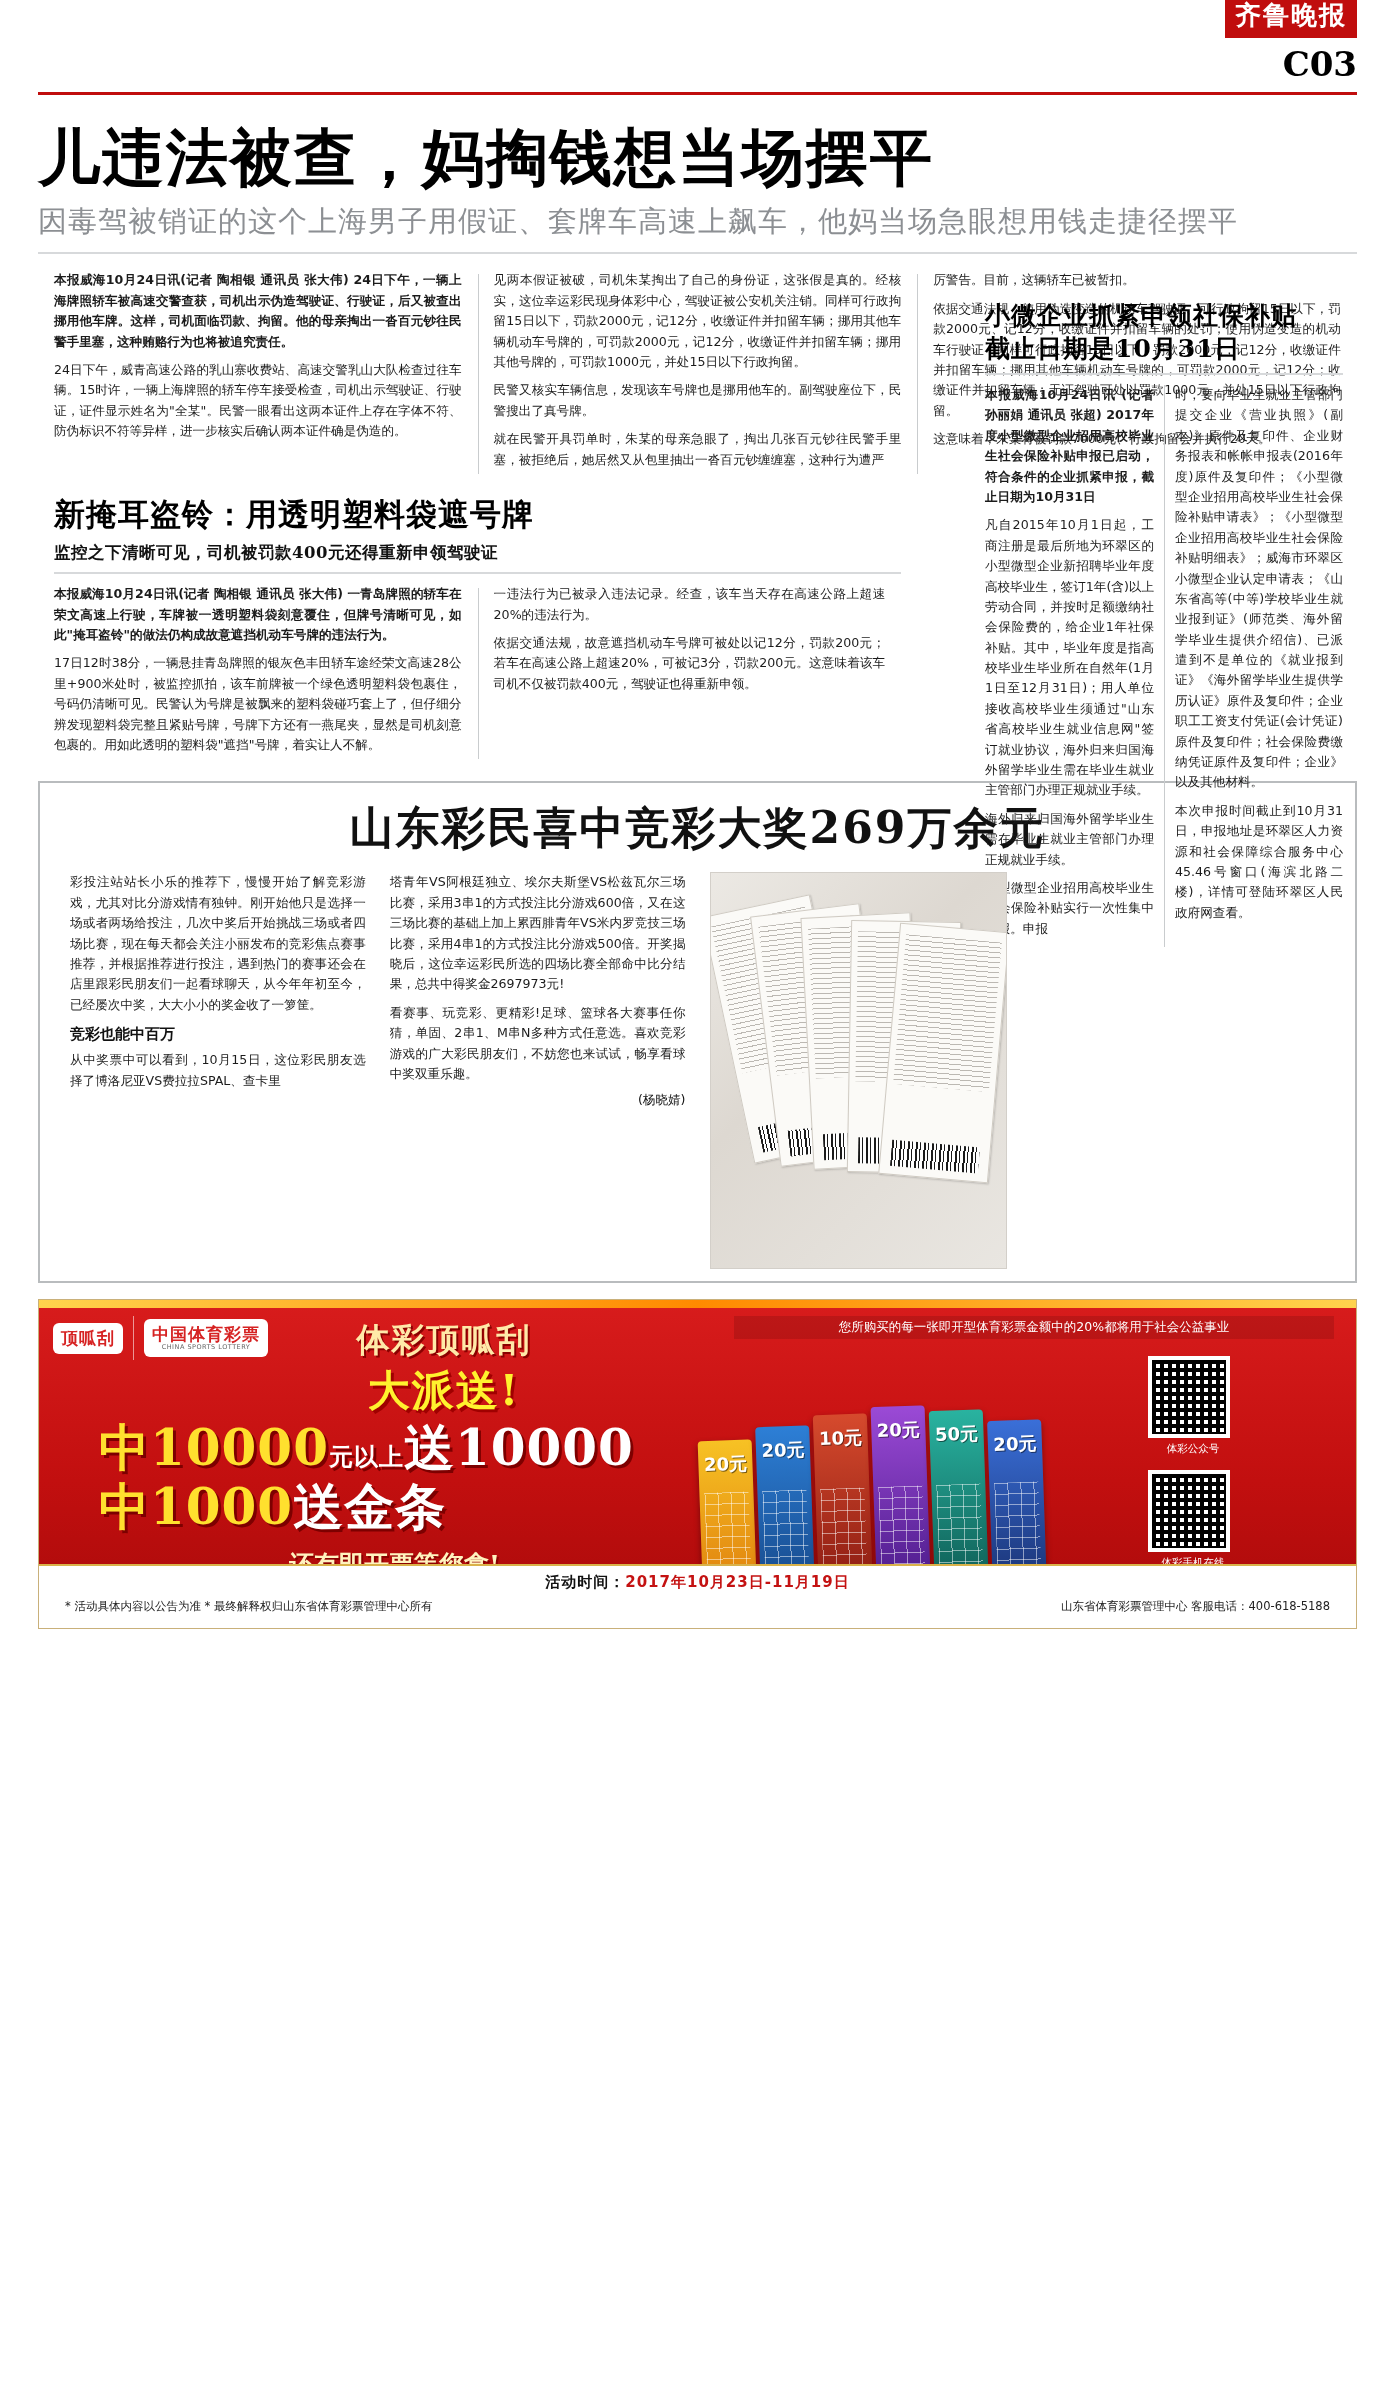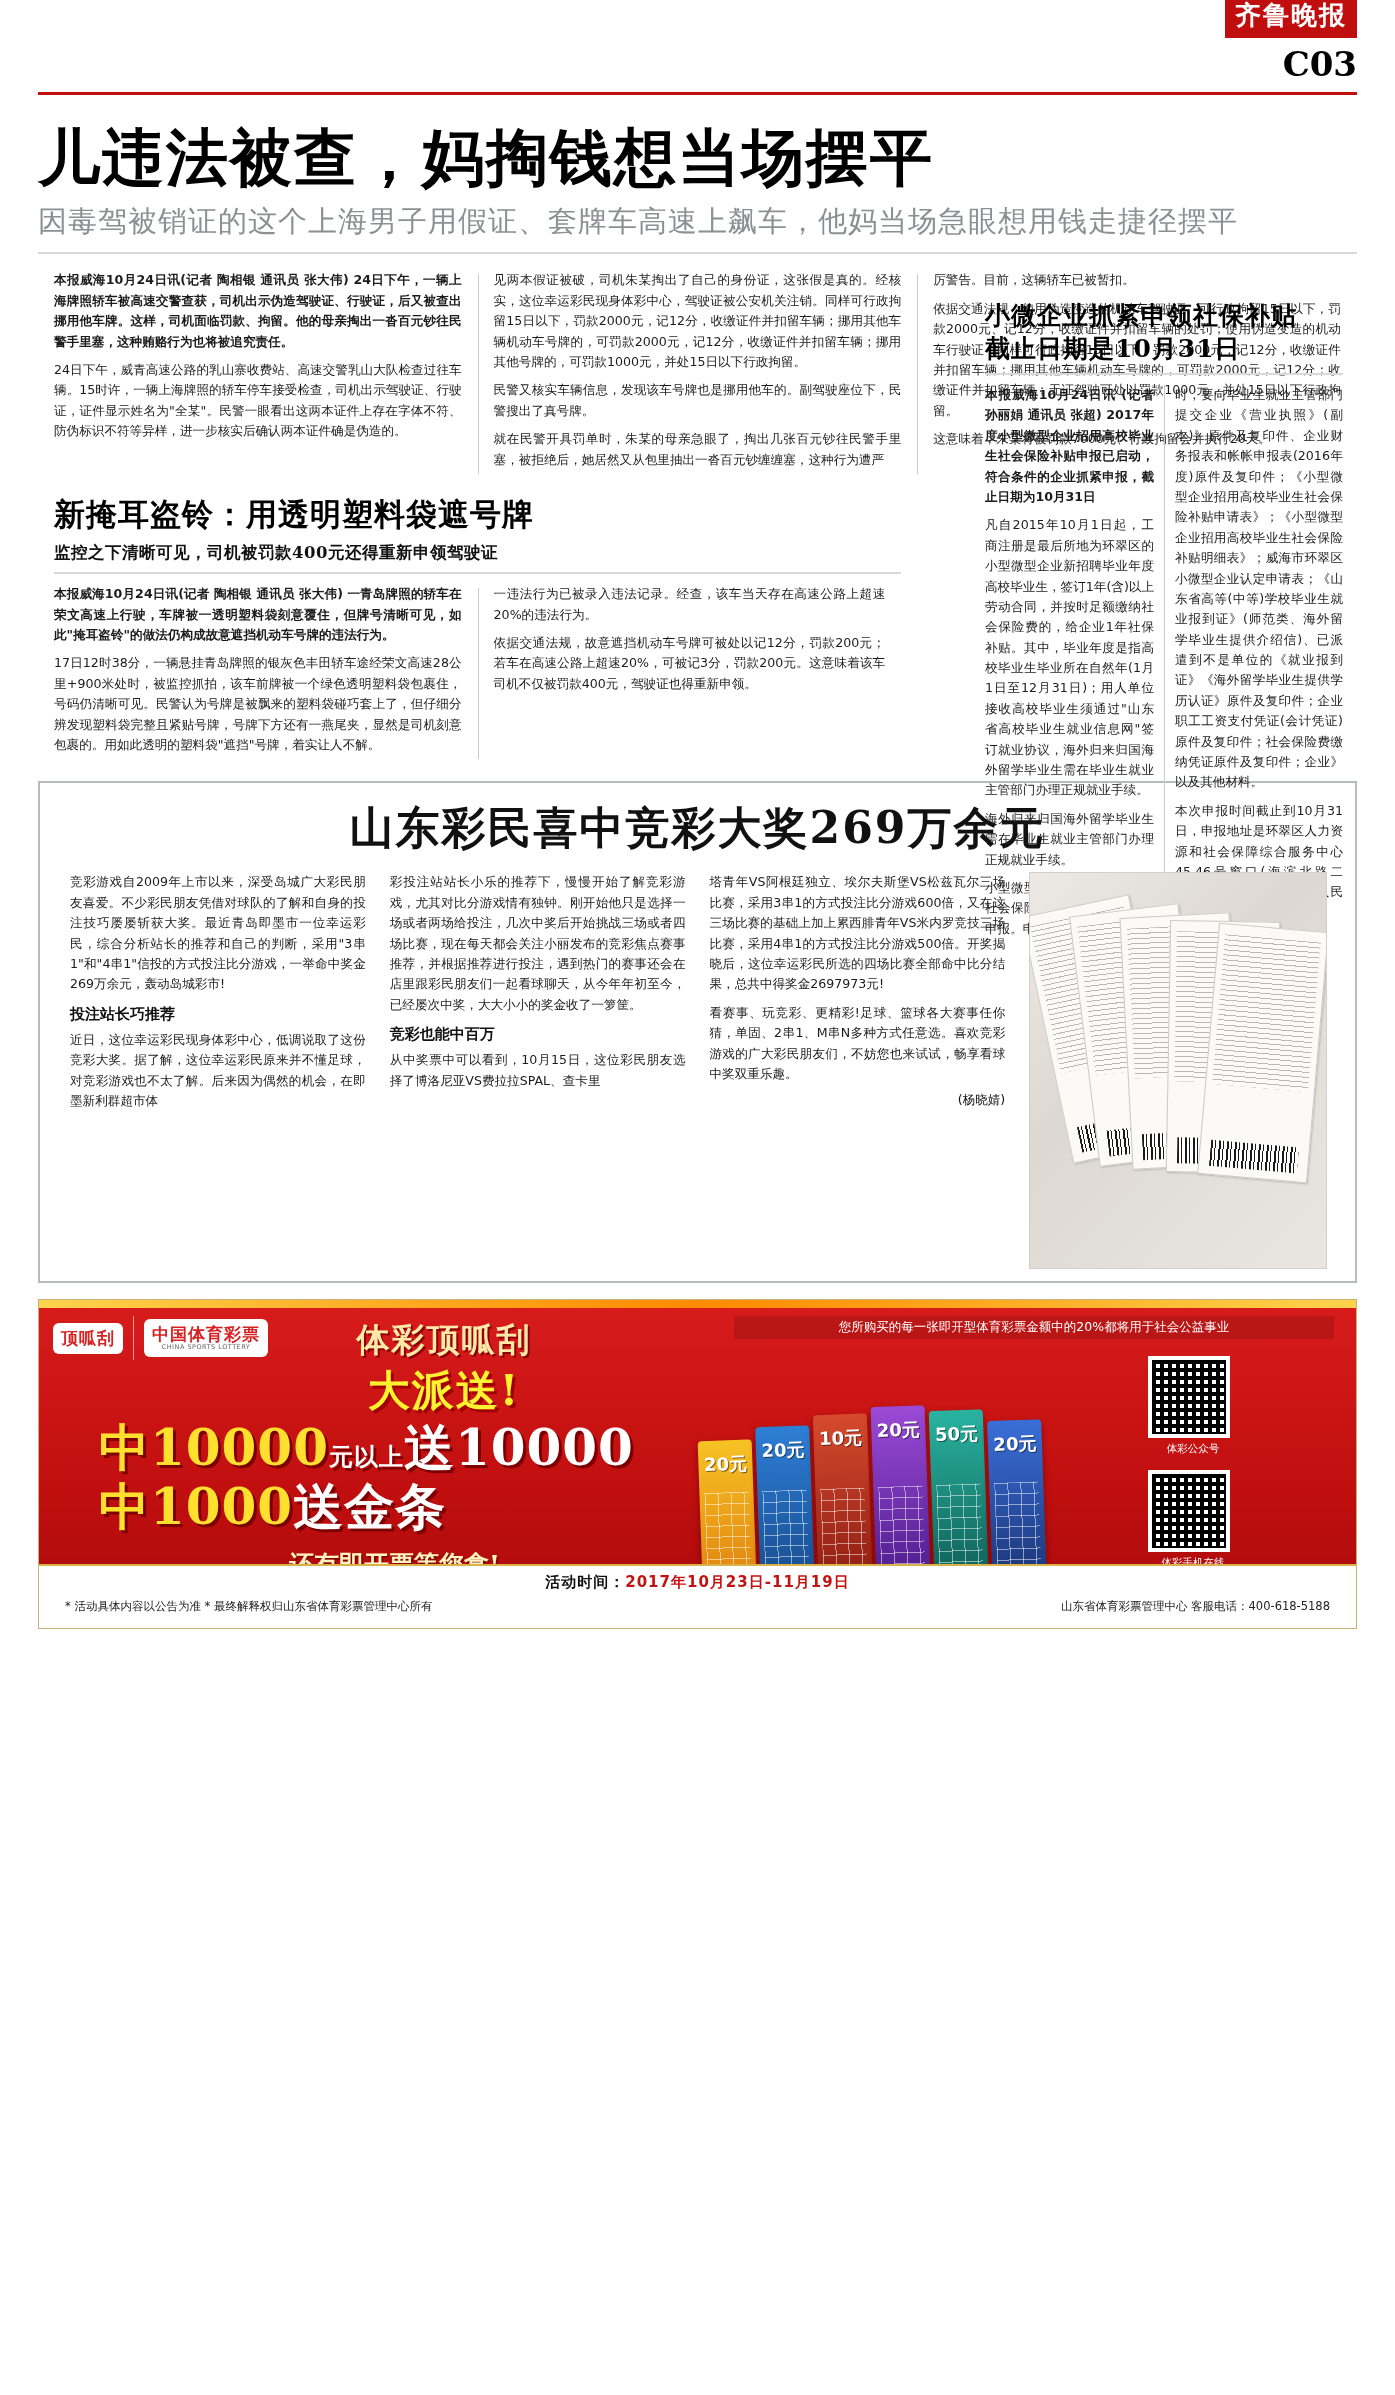--- a/index.html
+++ b/index.html
@@ -473,25 +473,20 @@
         <p class="ptxt">时，要向毕业生就业主管部门提交企业《营业执照》(副本)》原件及复印件、企业财务报表和帐帐申报表(2016年度)原件及复印件；《小型微型企业招用高校毕业生社会保险补贴申请表》；《小型微型企业招用高校毕业生社会保险补贴明细表》；威海市环翠区小微型企业认定申请表；《山东省高等(中等)学校毕业生就业报到证》(师范类、海外留学毕业生提供介绍信)、已派遣到不是单位的《就业报到证》《海外留学毕业生提供学历认证》原件及复印件；企业职工工资支付凭证(会计凭证)原件及复印件；社会保险费缴纳凭证原件及复印件；企业》以及其他材料。</p>
         <p class="ptxt">本次申报时间截止到10月31日，申报地址是环翠区人力资源和社会保障综合服务中心45.46号窗口(海滨北路二楼)，详情可登陆环翠区人民政府网查看。</p>
       </div>
     </div>
   </div>
 
   <div class="feature">
     <div class="feature-title">山东彩民喜中竞彩大奖269万余元</div>
     <div class="feature-cols">
 
-      <div class="fcol">
-        <p class="ptxt">竞彩游戏自2009年上市以来，深受岛城广大彩民朋友喜爱。不少彩民朋友凭借对球队的了解和自身的投注技巧屡屡斩获大奖。最近青岛即墨市一位幸运彩民，综合分析站长的推荐和自己的判断，采用"3串1"和"4串1"信投的方式投注比分游戏，一举命中奖金269万余元，轰动岛城彩市!</p>
-        <div class="fsub">投注站长巧推荐</div>
-        <p class="ptxt">近日，这位幸运彩民现身体彩中心，低调说取了这份竞彩大奖。据了解，这位幸运彩民原来并不懂足球，对竞彩游戏也不太了解。后来因为偶然的机会，在即墨新利群超市体</p>
-      </div>
 
       <div class="fcol">
         <p class="ptxt">彩投注站站长小乐的推荐下，慢慢开始了解竞彩游戏，尤其对比分游戏情有独钟。刚开始他只是选择一场或者两场给投注，几次中奖后开始挑战三场或者四场比赛，现在每天都会关注小丽发布的竞彩焦点赛事推荐，并根据推荐进行投注，遇到热门的赛事还会在店里跟彩民朋友们一起看球聊天，从今年年初至今，已经屡次中奖，大大小小的奖金收了一箩筐。</p>
         <div class="fsub">竞彩也能中百万</div>
         <p class="ptxt">从中奖票中可以看到，10月15日，这位彩民朋友选择了博洛尼亚VS费拉拉SPAL、查卡里</p>
       </div>
 
       <div class="fcol">
         <p class="ptxt">塔青年VS阿根廷独立、埃尔夫斯堡VS松兹瓦尔三场比赛，采用3串1的方式投注比分游戏600倍，又在这三场比赛的基础上加上累西腓青年VS米内罗竞技三场比赛，采用4串1的方式投注比分游戏500倍。开奖揭晓后，这位幸运彩民所选的四场比赛全部命中比分结果，总共中得奖金2697973元!</p>
         <p class="ptxt">看赛事、玩竞彩、更精彩!足球、篮球各大赛事任你猜，单固、2串1、M串N多种方式任意选。喜欢竞彩游戏的广大彩民朋友们，不妨您也来试试，畅享看球中奖双重乐趣。</p>

